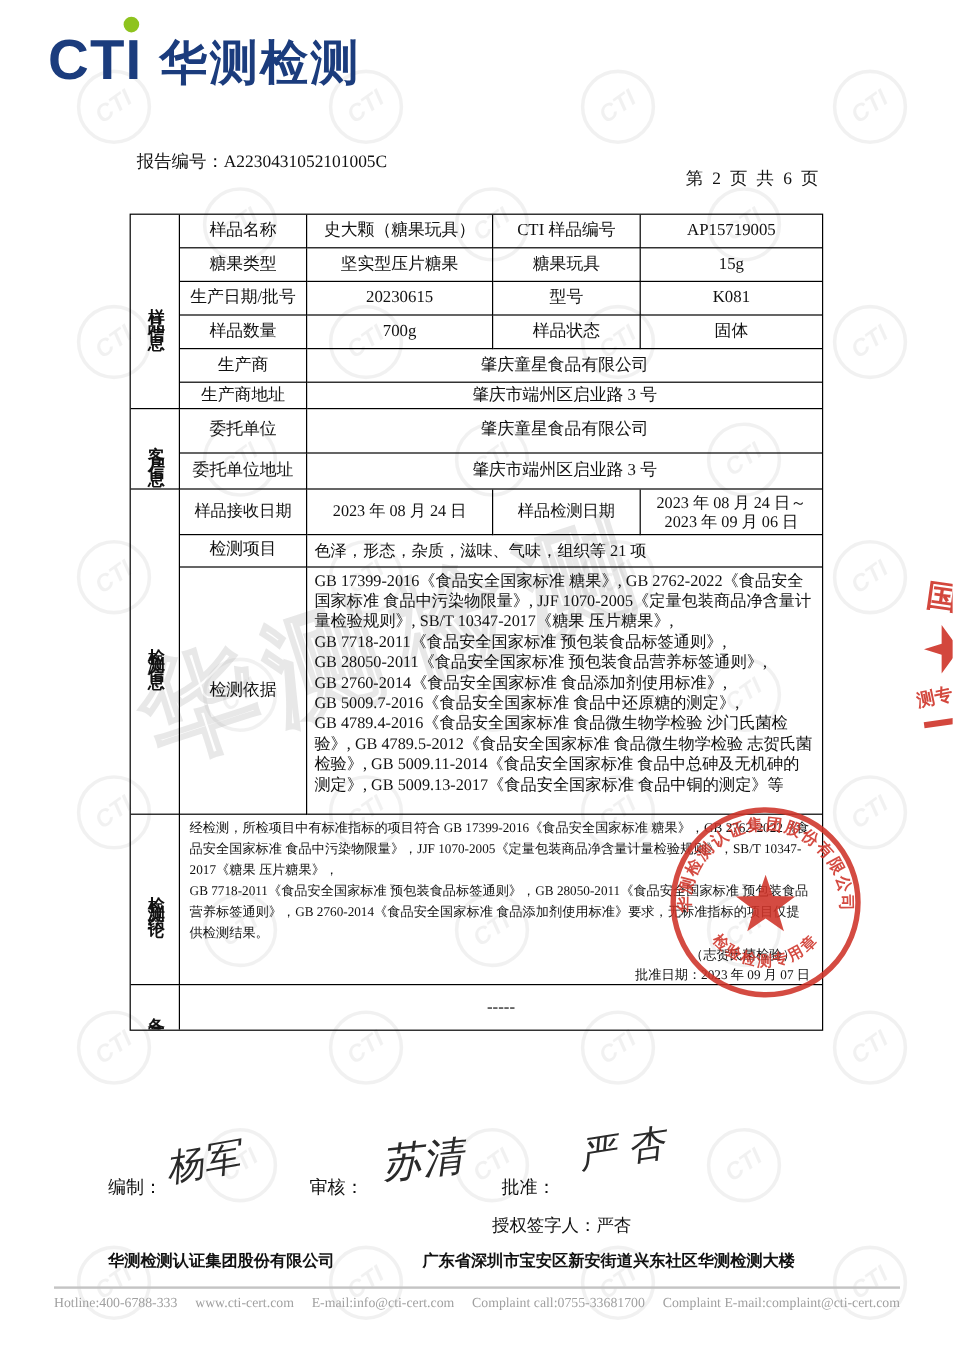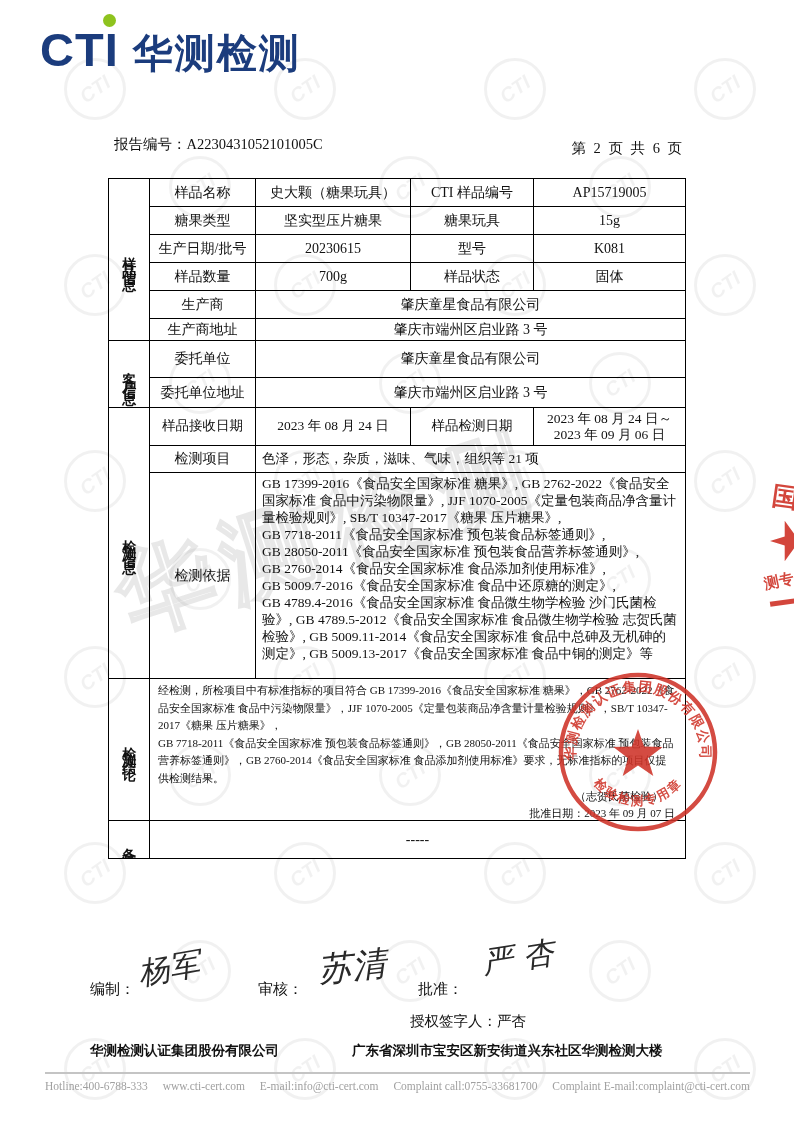--- a/index.html
+++ b/index.html
@@ -18,21 +18,21 @@
   
   #logo{position:absolute;left:40px;top:26px;z-index:2;display:flex;align-items:flex-end;}
   #logo-cti{position:relative;font-family:"Liberation Sans",sans-serif;font-weight:bold;
       font-size:47px;line-height:1;color:#1b3c7d;letter-spacing:1px;}
   #logo-dot{position:absolute;right:3px;top:-12px;width:13px;height:13px;border-radius:50%;
       background:#8ec31e;}
   #logo-name{font-family:"Liberation Sans",sans-serif;font-weight:bold;font-size:40px;
       line-height:1;color:#1b3c7d;margin-left:14px;letter-spacing:2px;}
   #title{position:absolute;left:0;right:0;top:84px;z-index:2;text-align:center;
       font-size:30px;font-weight:bold;letter-spacing:6px;}
-  #report-no{position:absolute;left:114px;top:135px;z-index:2;font-size:14.5px;}
+  #report-no{position:absolute;left:114px;top:125px;z-index:2;font-size:14.5px;}
   #page-info{position:absolute;right:110px;top:139px;z-index:2;font-size:14.5px;letter-spacing:2px;}
   
   #tbl{position:absolute;left:108px;top:178px;width:578px;z-index:1;border:1.5px solid #000;
       box-sizing:border-box;font-size:14px;}
   .sec{display:grid;}
   .sec-sample{grid-template-columns:41px 106px 155px 123px 1fr;
       grid-template-rows:28px 28px 28px 28px 28px 22px;}
   .sec-client{grid-template-columns:41px 106px 1fr;grid-template-rows:37px 30px;}
   .sec-test{grid-template-columns:41px 106px 155px 123px 1fr;grid-template-rows:38px 27px 206px;}
   .sec-concl{grid-template-columns:41px 1fr;grid-template-rows:142px;}

